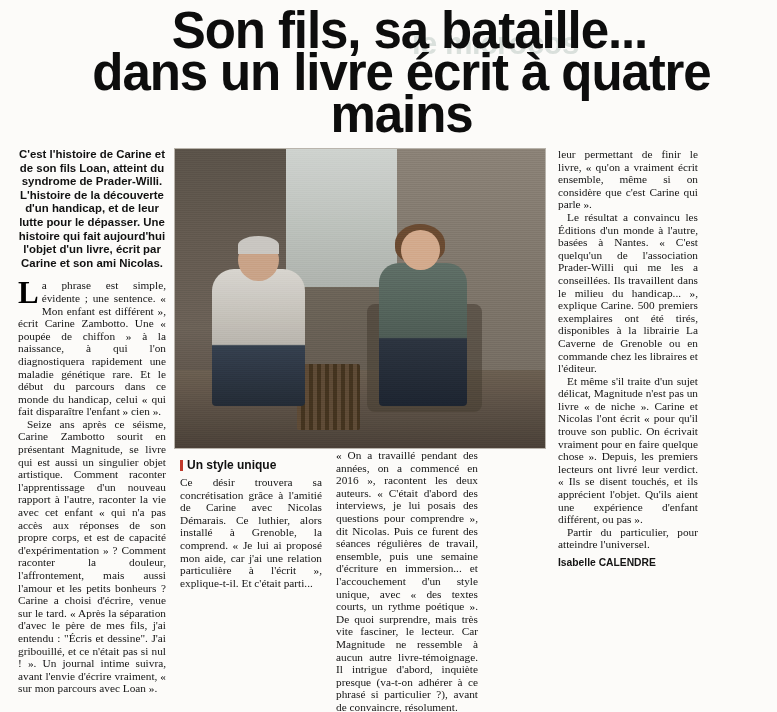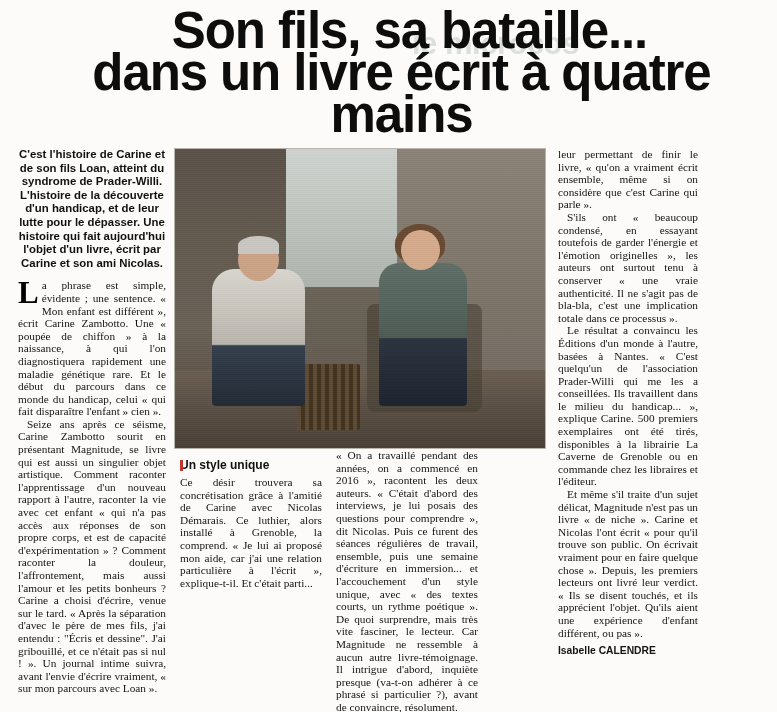--- a/index.html
+++ b/index.html
@@ -99,20 +99,21 @@
 
   .subhead {
     font-family: "Liberation Sans", sans-serif;
     font-weight: bold;
     font-size: 12px;
     line-height: 14px;
     margin: 9px 0 4px 0;
     text-align: left;
     color: #111;
     position: relative;
+    padding-left: 7px;
   }
   .subhead::before {
     content: "";
     position: absolute;
     left: 0;
     top: 2px;
     width: 3px;
     height: 11px;
     background: #c0392b;
   }
@@ -272,21 +273,21 @@
           <p class="body first">« On a travaillé pendant des années, on a commencé en 2016 », racontent les deux auteurs. « C'était d'abord des interviews, je lui posais des questions pour comprendre », dit Nicolas. Puis ce furent des séances régulières de travail, ensemble, puis une semaine d'écriture en immersion... et l'accouchement d'un style unique, avec « des textes courts, un rythme poétique ». De quoi surprendre, mais très vite fasciner, le lecteur. Car Magnitude ne ressemble à aucun autre livre-témoignage. Il intrigue d'abord, inquiète presque (va-t-on adhérer à ce phrasé si particulier ?), avant de convaincre, résolument.</p>
           <p class="body">« On a abouti à plus de 80 textes, qu'on a présentés à une éditrice. Mais ça n'a pas matché : elle était d'accord pour le publier, mais sans le retravailler. Or on ne sentait pas le truc, on n'était pas prêts ».</p>
 
         </div>
       </div>
     </div>
 
     <div class="right-col-wrap">
       <div class="col col-4">
         <p class="body first">leur permettant de finir le livre, « qu'on a vraiment écrit ensemble, même si on considère que c'est Carine qui parle ».</p>
-        <p class="body">S'ils ont « beaucoup condensé, en essayant toutefois de garder l'énergie et l'émotion originelles », les auteurs ont surtout tenu à conserver « une vraie authenticité. Il ne s'agit pas de bla-bla, c'est une implication totale dans ce processus ».</p>
         <p class="body">Le résultat a convaincu les Éditions d'un monde à l'autre, basées à Nantes. « C'est quelqu'un de l'association Prader-Willi qui me les a conseillées. Ils travaillent dans le milieu du handicap... », explique Carine. 500 premiers exemplaires ont été tirés, disponibles à la librairie La Caverne de Grenoble ou en commande chez les libraires et l'éditeur.</p>
         <p class="body">Et même s'il traite d'un sujet délicat, Magnitude n'est pas un livre « de niche ». Carine et Nicolas l'ont écrit « pour qu'il trouve son public. On écrivait vraiment pour en faire quelque chose ». Depuis, les premiers lecteurs ont livré leur verdict. « Ils se disent touchés, et ils apprécient l'objet. Qu'ils aient une expérience d'enfant différent, ou pas ».</p>
+        <p class="body">Partir du particulier, pour atteindre l'universel.</p>
         <div class="byline">Isabelle CALENDRE</div>
       </div>
     </div>
 
   </div>
 </div>
 
 </body></html>

